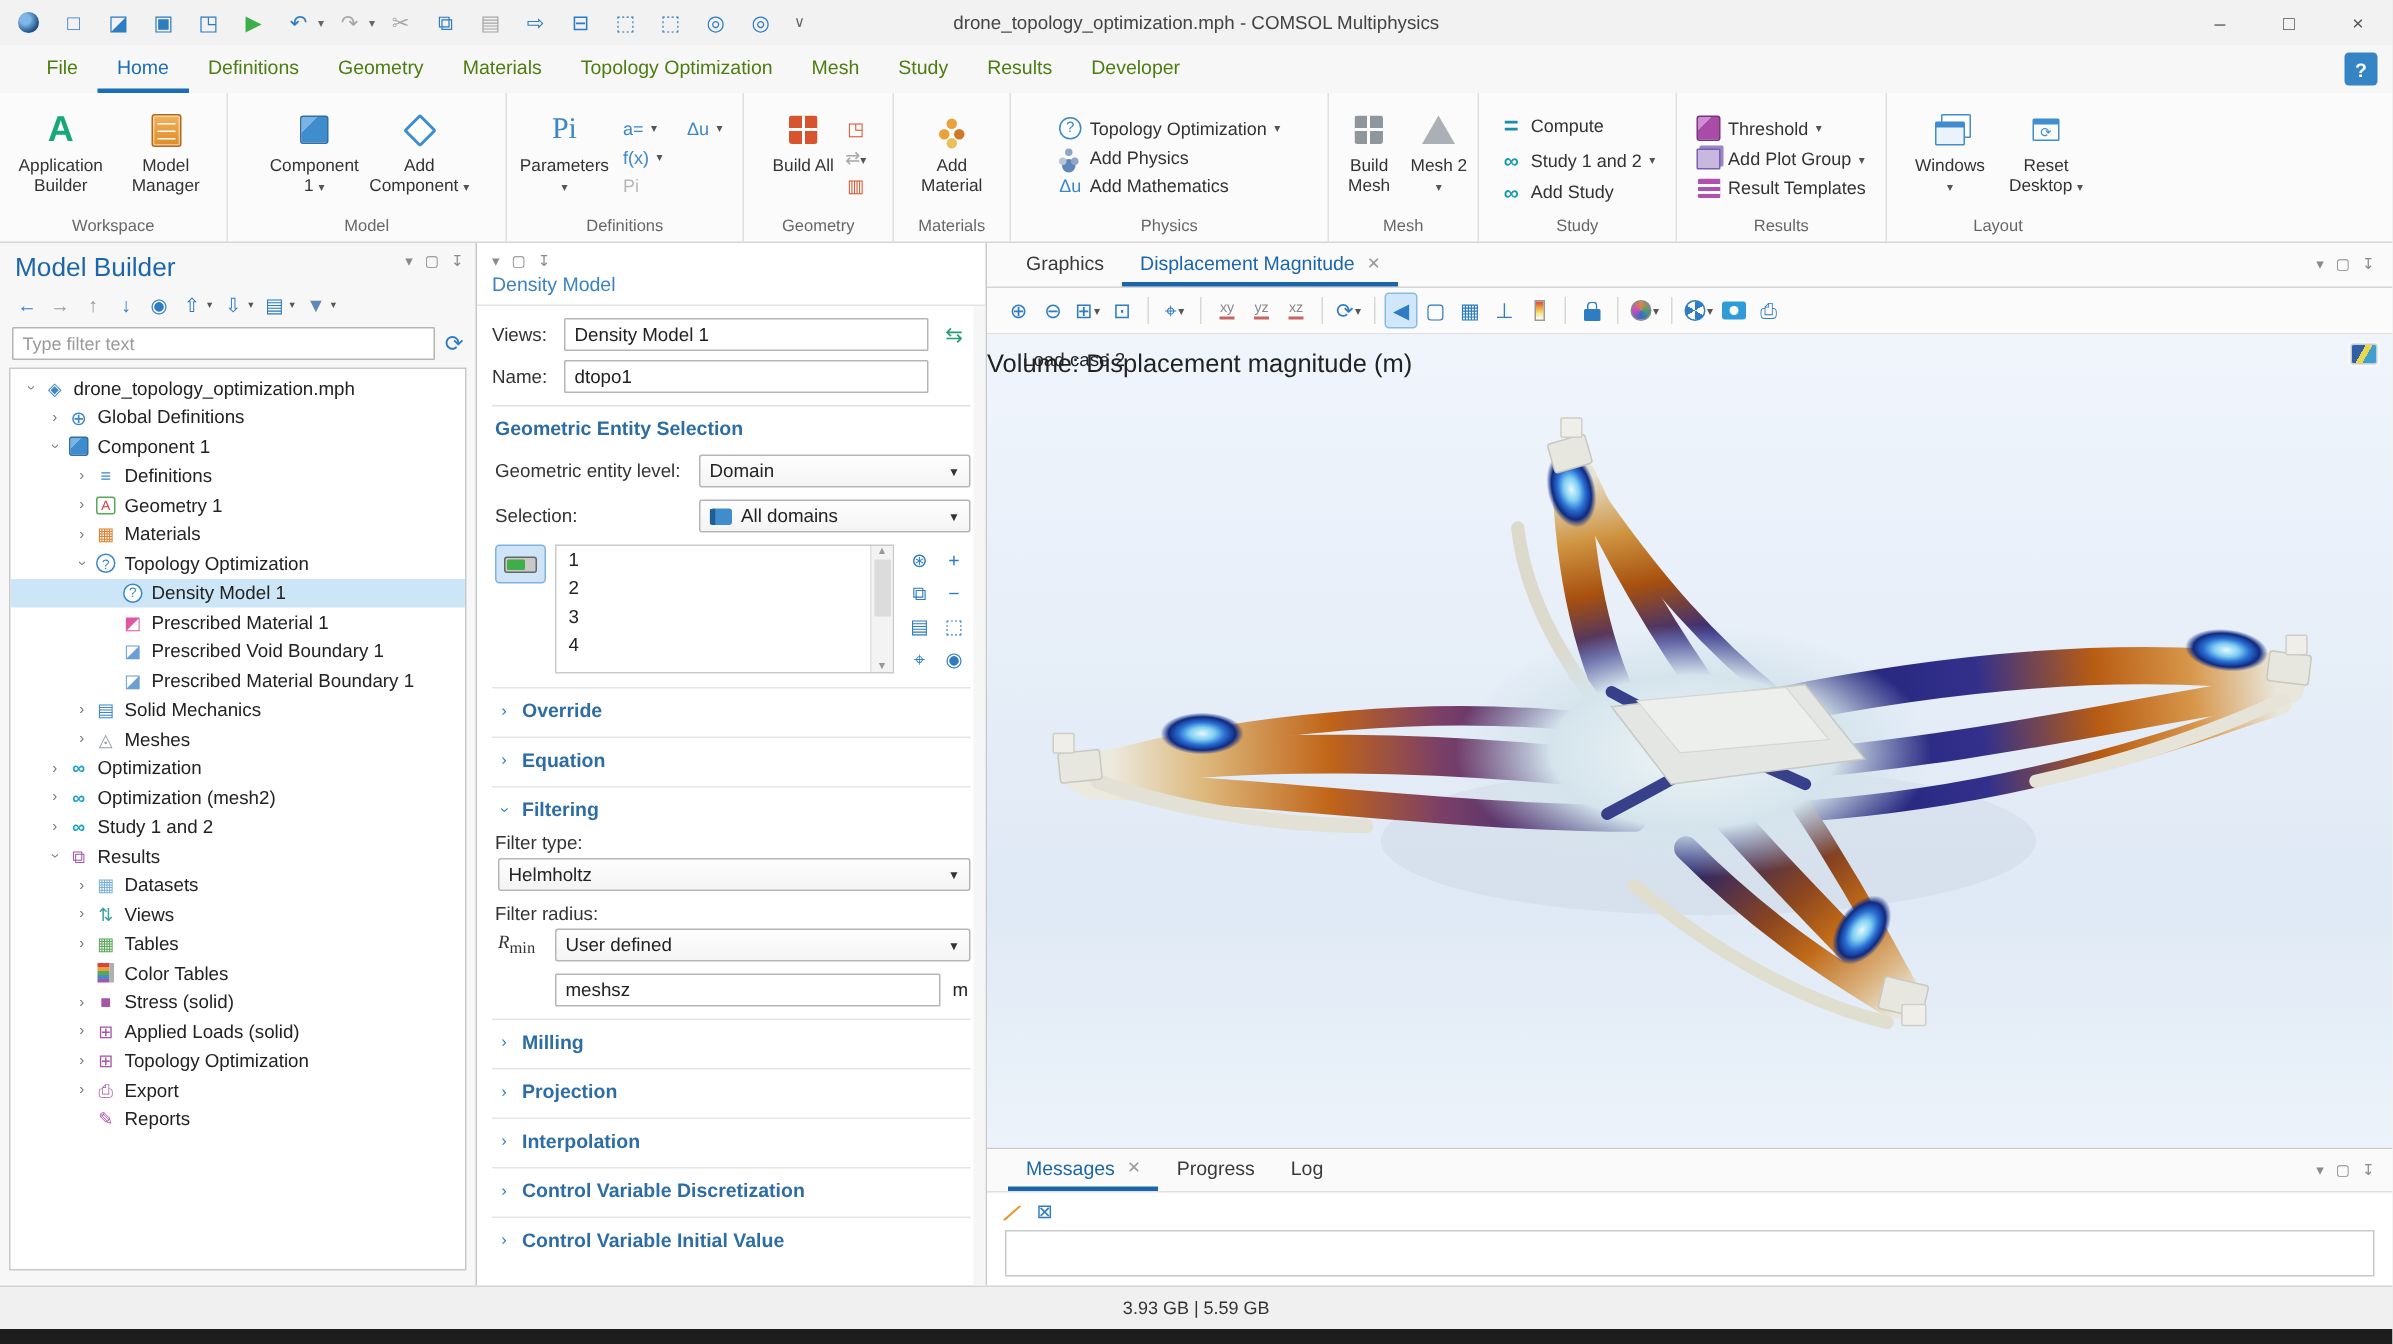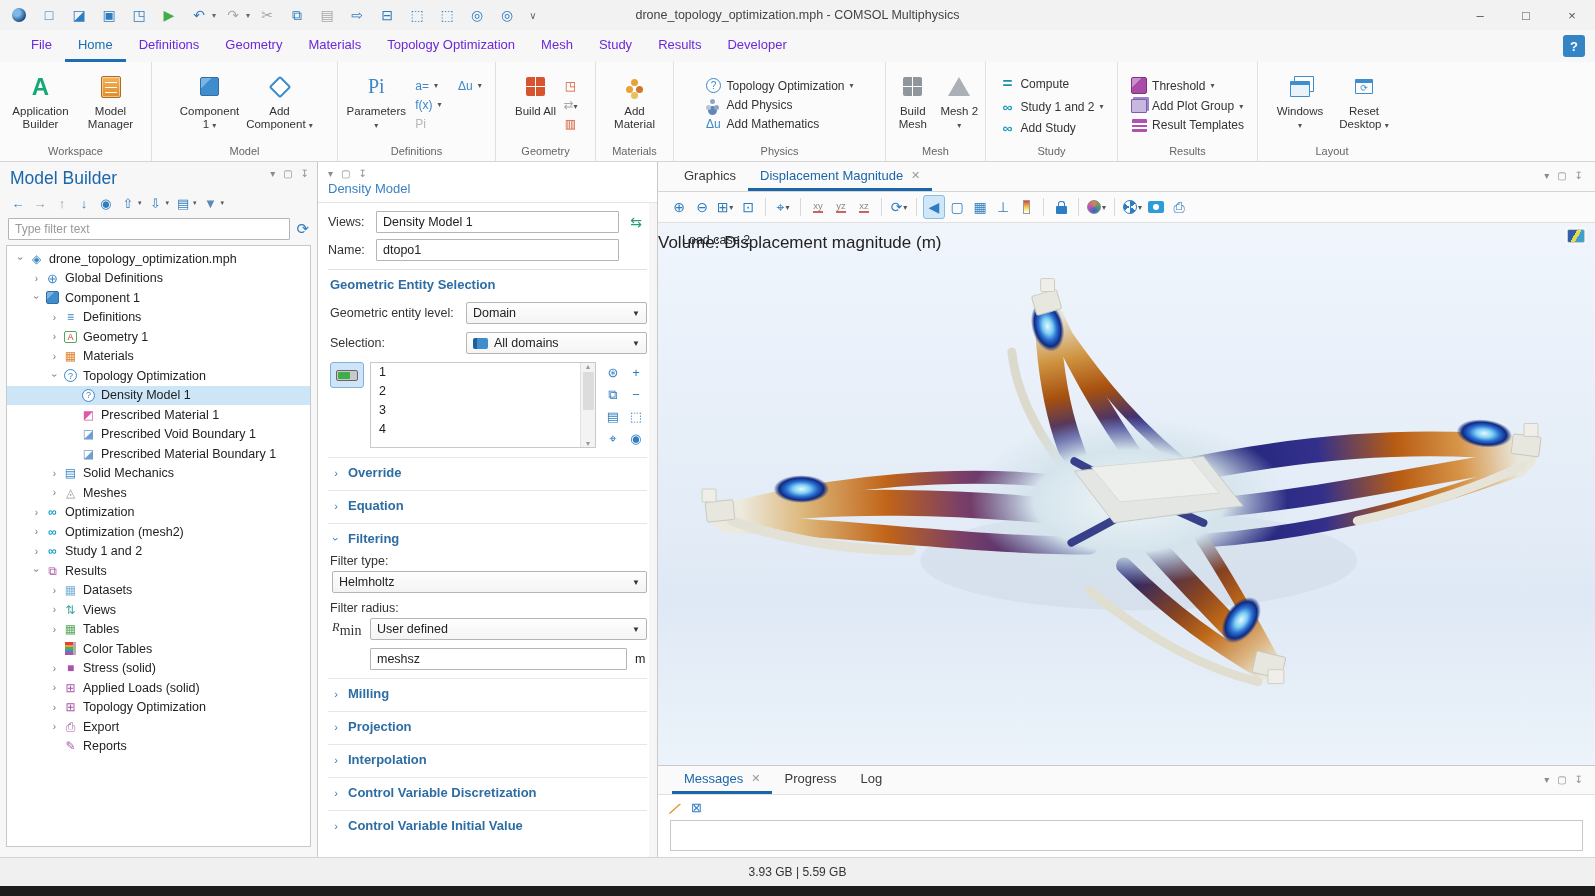--- a/index.html
+++ b/index.html
@@ -16,21 +16,21 @@
   .qat-btn { width:26px; height:24px; display:flex; align-items:center; justify-content:center;
     font-size:14px; color:#2e7cc1; border-radius:3px; }
   .qat-btn.green { color:#3fae49; } .qat-btn.gray { color:#a7a7a7; } .qat-btn.small { font-size:10px; color:#666; width:18px;}
   .qat-drop { font-size:8px; color:#666; margin-left:-4px; }
   .win-title { position:absolute; left:0; right:0; text-align:center; font-size:12.5px; color:#444; pointer-events:none; }
   .win-ctrls { margin-left:auto; display:flex; height:100%; }
   .win-ctrl { width:46px; height:100%; display:flex; align-items:center; justify-content:center; font-size:13px; color:#555; }
 
   
   .menubar { height:32px; background:#f7f7f7; display:flex; align-items:stretch; padding-left:18px; flex:0 0 auto; position:relative; }
-  .menu-tab { padding:0 13px; display:flex; align-items:center; font-size:13px; color:#6d28d9; border-bottom:3px solid transparent; }
+  .menu-tab { padding:0 13px; display:flex; align-items:center; font-size:13px; color:#4d7c0f; border-bottom:3px solid transparent; }
   .menu-tab.active { color:#1b6db5; border-bottom-color:#1b6db5; }
   .help-btn { position:absolute; right:10px; top:5px; width:22px; height:22px; background:#3584c4; color:#fff;
     border-radius:3px; display:flex; align-items:center; justify-content:center; font-size:13px; font-weight:bold; }
 
   
   .ribbon { height:100px; background:#fbfbfb; border-bottom:1px solid #d5d5d5; display:flex; flex:0 0 auto; }
   .rgroup { display:flex; flex-direction:column; border-right:1px solid #e0e0e0; padding:4px 4px 0 4px; }
   .rgroup-body { flex:1; display:flex; align-items:center; justify-content:center; gap:2px; }
   .rgroup-label { height:18px; text-align:center; font-size:11px; color:#666; line-height:16px; }
   .bigbtn { width:68px; min-height:70px; display:flex; flex-direction:column; align-items:center; justify-content:flex-start;
@@ -140,21 +140,21 @@
   .listbox { flex:1; border:1px solid #c9c9c9; background:#fff; height:86px; display:flex; }
   .list-items { flex:1; padding:2px 0 0 8px; }
   .list-item { font-size:12.5px; height:19px; color:#222; }
   .lscroll { width:15px; background:#f3f3f3; border-left:1px solid #e0e0e0; display:flex; flex-direction:column; align-items:center; font-size:7px; color:#999;}
   .lthumb { width:11px; height:38px; background:#dcdcdc; margin-top:2px; border-radius:1px;}
   .sel-tools { display:grid; grid-template-columns:22px 22px; grid-auto-rows:21px; gap:1px; }
   .stool { display:flex; align-items:center; justify-content:center; color:#2e7cc1; font-size:13px; border-radius:3px;}
   .filter-block { margin-left:2px; }
   .fcap { font-size:12.5px; color:#333; margin:2px 0 3px 0; }
   .rmin { font-size:12.5px; font-style:italic; font-family:"Liberation Serif", serif; width:30px; flex:0 0 auto;}
-  .rmin sub{ font-size:14px; font-style:normal; }
+  .rmin sub{ font-size:11px; font-style:normal; }
   .unit { font-size:12.5px; color:#222; width:12px; }
   .set-scroll { position:absolute; right:0; top:0; bottom:0; width:8px; background:#f6f6f6; }
 
   
   .rightcol { flex:1; display:flex; flex-direction:column; min-width:0; background:#fff; }
   .gfx-tabs { height:30px; background:#fafafa; border-bottom:1px solid #d5d5d5; display:flex; align-items:stretch; padding-left:14px; position:relative;}
   .gtab { display:flex; align-items:center; gap:8px; padding:0 12px; font-size:13px; color:#3a3a3a; border-bottom:3px solid transparent;}
   .gtab.active { color:#1b66ab; border-bottom-color:#1b66ab; }
   .tab-close { font-size:11px; color:#999; }
   .gfx-toolbar { height:31px; background:#fbfbfb; border-bottom:1px solid #e0e0e0; display:flex; align-items:center; padding-left:10px; gap:1px;}

